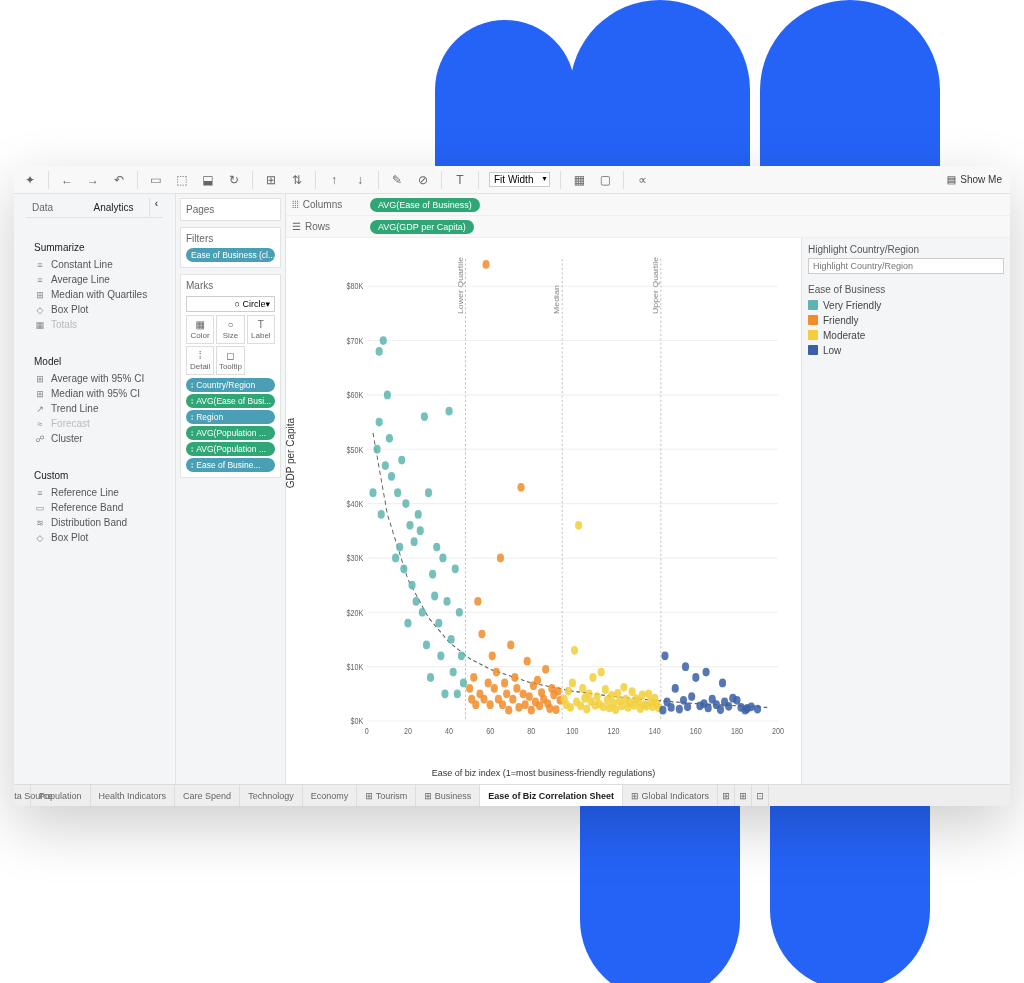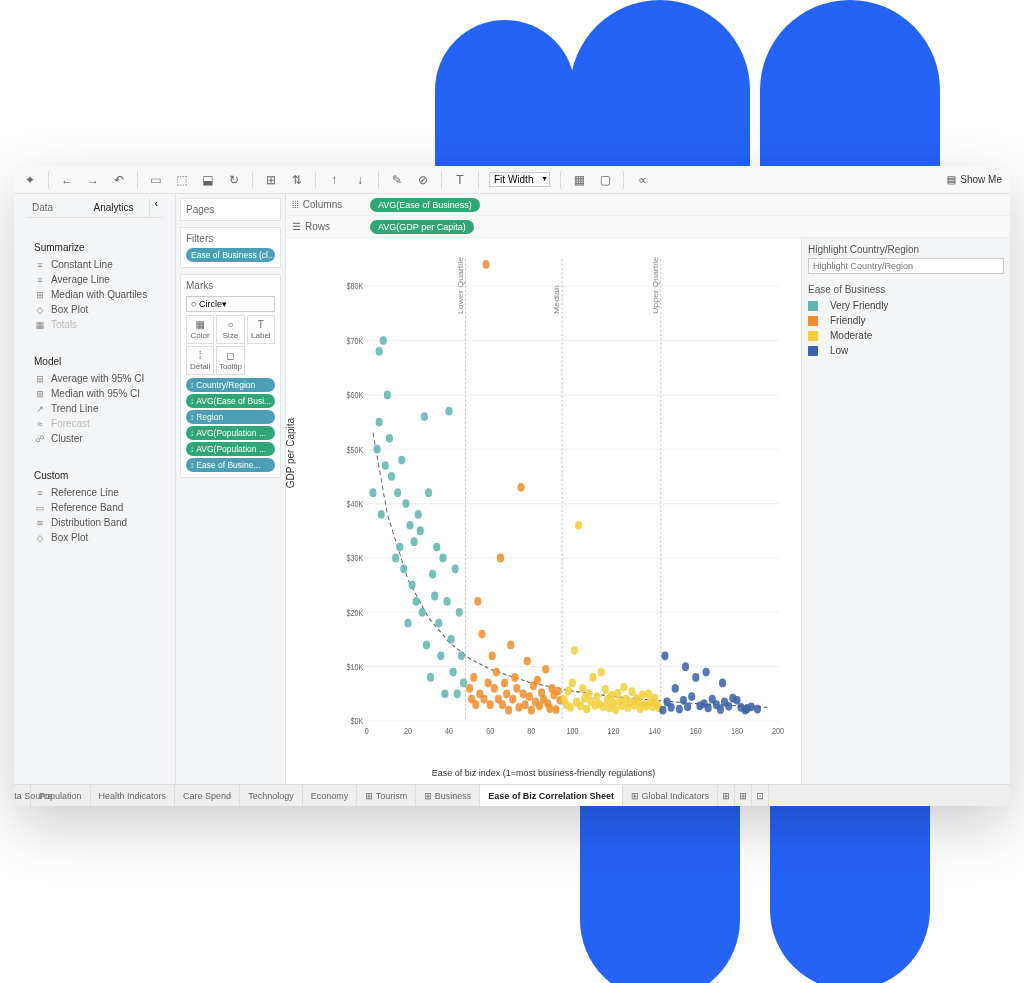--- a/index.html
+++ b/index.html
@@ -23,40 +23,40 @@
 .sb-tab{flex:1;padding:4px 6px;cursor:pointer;color:#666}
 .sb-tab.active{font-weight:normal;color:#222}
 .sb-collapse{width:14px;text-align:center;border-left:1px solid #e2e2e2;cursor:pointer}
 .sb-section{padding:4px 8px;font-weight:normal;color:#222;margin-top:20px}
 .sb-row{display:flex;align-items:center;gap:5px;padding:2px 8px;color:#555;cursor:pointer}
 .sb-row .ico{width:12px;text-align:center;font-size:9px;color:#888}
 .sb-row.disabled{color:#bbb}
 .shelves{width:110px;background:#f4f5f6;border-right:1px solid #e2e2e2;font-size:10px;padding:4px}
 .shelf-box{background:#fff;border:1px solid #e2e2e2;border-radius:1px;margin-bottom:6px;padding:3px 5px}
 .shelf-title{color:#666;padding:2px 0}
-.marks-sel{border:1px solid #ccc;background:#fff;padding:2px 4px;display:flex;align-items:center;justify-content:flex-start;margin:3px 0;font-size:9px}
+.marks-sel{border:1px solid #ccc;background:#fff;padding:2px 4px;display:flex;align-items:center;justify-content:flex-end;margin:3px 0;font-size:9px}
 .marks-grid{display:grid;grid-template-columns:1fr 1fr 1fr;gap:2px;margin:3px 0}
 .mk{border:1px solid #ddd;background:#fefefe;padding:3px 1px;text-align:center;font-size:8px;color:#666;cursor:pointer}
 .mk .ic{font-size:10px;display:block;margin-bottom:1px}
 .pill{border-radius:10px;padding:2px 5px;font-size:8.5px;color:#fff;margin:2px 0;display:flex;align-items:center;gap:3px;overflow:hidden;white-space:nowrap}
 .pill.blue{background:#4a9fb5}
 .pill.green{background:#2fa676}
 .pill .pic{font-size:8px}
 .main{flex:1;display:flex;flex-direction:column;background:#fff}
 .shelf-row{display:flex;align-items:center;height:22px;border-bottom:1px solid #eee;background:#f8f8f8;padding:0 6px;gap:8px;font-size:10px}
 .shelf-label{width:70px;color:#666;display:flex;align-items:center;gap:4px}
 .shelf-pill{background:#2fa676;color:#fff;padding:2px 8px;border-radius:10px;font-size:9px}
 .chart-area{flex:1;position:relative;padding:10px 14px 30px 54px}
 .ylabel{position:absolute;left:4px;top:50%;transform:rotate(-90deg) translateX(40%);transform-origin:left;font-size:10px;color:#333}
 .xlabel{position:absolute;bottom:6px;left:50%;transform:translateX(-50%);font-size:9px;color:#333}
 svg.plot{width:100%;height:100%}
 .right-panel{width:209px;background:#f4f5f6;border-left:1px solid #e2e2e2;font-size:10px;padding:6px}
 .rp-title{color:#555;margin-bottom:3px}
 .rp-input{width:100%;border:1px solid #ccc;padding:2px 4px;font-size:9px;color:#aaa;background:#fff}
-.legend-item{display:flex;align-items:center;gap:12px;padding:2px 0;color:#444}
+.legend-item{display:flex;gap:5px;padding:2px 0;color:#444}
 .sw{width:10px;height:10px;border-radius:1px}
 .tabs{height:22px;background:#eee;border-top:1px solid #ddd;display:flex;align-items:center;font-size:9px;overflow:hidden}
 .tab{padding:0 8px;height:100%;display:flex;align-items:center;border-right:1px solid #ddd;color:#666;cursor:pointer;white-space:nowrap;gap:3px}
 .tab.active{background:#fff;font-weight:bold;color:#222}
 .tab-ic{width:14px;justify-content:center}
 .ref-line{stroke:#bbb;stroke-width:1;stroke-dasharray:2 2}
 .ref-label{font-size:8px;fill:#888}
 .trend{stroke:#555;stroke-width:1;stroke-dasharray:4 3;fill:none}
 </style>
 </head>

